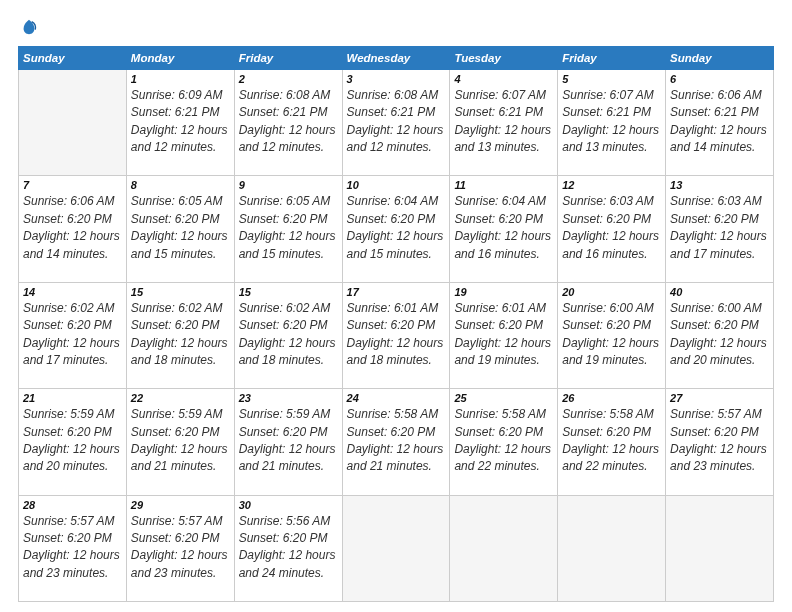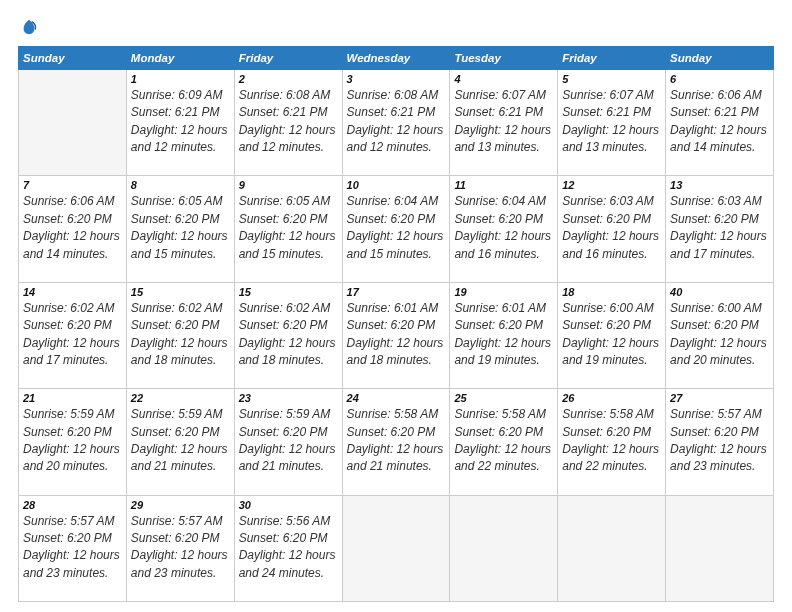--- a/index.html
+++ b/index.html
@@ -204,21 +204,21 @@
           </td>
           <td>
             <span class="day-num">17</span>
             <div class="cell-info">Sunrise: 6:01 AM<br>Sunset: 6:20 PM<br>Daylight: 12 hours and 18 minutes.</div>
           </td>
           <td>
             <span class="day-num">19</span>
             <div class="cell-info">Sunrise: 6:01 AM<br>Sunset: 6:20 PM<br>Daylight: 12 hours and 19 minutes.</div>
           </td>
           <td>
-            <span class="day-num">18</span>
+            <span class="day-num">20</span>
             <div class="cell-info">Sunrise: 6:00 AM<br>Sunset: 6:20 PM<br>Daylight: 12 hours and 19 minutes.</div>
           </td>
           <td>
             <span class="day-num">40</span>
             <div class="cell-info">Sunrise: 6:00 AM<br>Sunset: 6:20 PM<br>Daylight: 12 hours and 20 minutes.</div>
           </td>
         </tr>
         <tr>
           <td>
             <span class="day-num">21</span>

